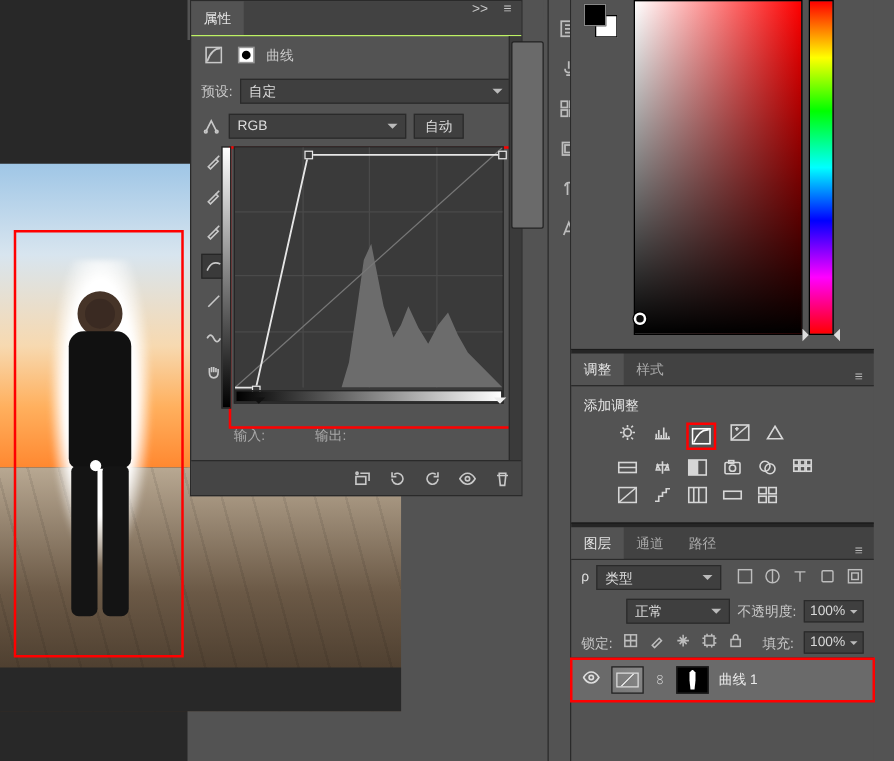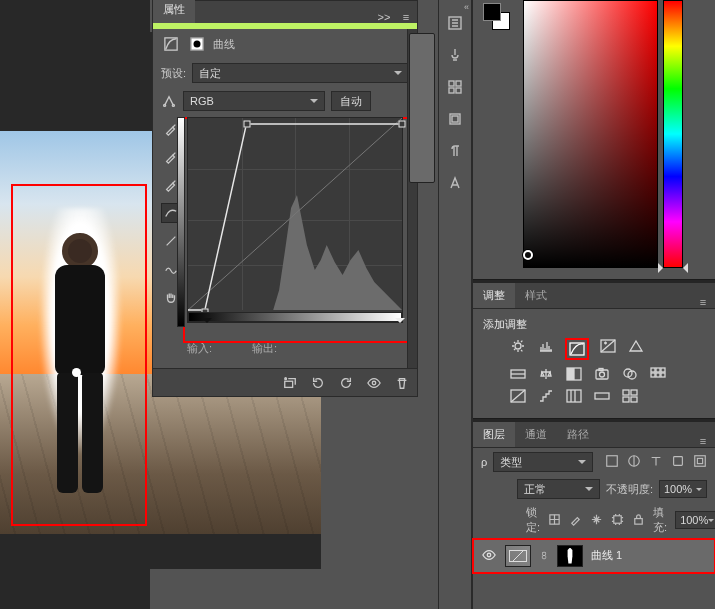--- a/index.html
+++ b/index.html
@@ -21,21 +21,21 @@
 .person .halo { position: absolute; inset: 0; background: radial-gradient(55% 60% at 50% 35%, #fff 50%, transparent 72%); filter: blur(2px); }
 .person .body { position: absolute; left: 27px; top: 25px; width: 50px; height: 280px; }
 .person .head { width: 36px; height: 36px; background: #3a2a22; border-radius: 50%; margin: 0 auto; border: 6px solid #463428; }
 .person .torso { width: 50px; height: 110px; background: #111; margin: -4px auto 0; border-radius: 12px 12px 8px 8px; }
 .person .legs { width: 46px; height: 120px; margin: -2px auto 0; display: flex; gap: 4px; }
 .person .leg { flex: 1; background: #141414; border-radius: 4px 4px 6px 6px; }
 .person .dot { position: absolute; left: 44px; top: 160px; width: 9px; height: 9px; border-radius: 50%; background: #fff; }
 
 
 .props-panel { position: absolute; left: 152px; top: 0; width: 266px; background: #535353; border: 1px solid #2a2a2a; }
-.props-head { height: 28px; background: #424242; display: flex; align-items: flex-end; border-bottom: 6px solid #bef264; }
+.props-head { height: 28px; background: #424242; display: flex; align-items: flex-start; border-bottom: 1px solid #bef264; }
 .tab-active { background: #535353; padding: 6px 10px; color: #e6e6e6; }
 .props-head .grow { flex: 1; }
 .props-head .ctl { width: 22px; text-align: center; color: #c8c8c8; }
 .props-sub { height: 30px; display: flex; align-items: center; gap: 6px; padding: 0 8px; }
 .row { display: flex; align-items: center; gap: 6px; padding: 4px 8px; }
 .select { flex: 1; height: 20px; background: #3f3f3f; border: 1px solid #2a2a2a; display: flex; align-items: center; padding: 0 6px; color: #ddd; position: relative; }
 .select::after { content: ""; position: absolute; right: 6px; top: 7px; border: 4px solid transparent; border-top-color: #bbb; }
 .btn { height: 20px; padding: 0 8px; background: #3f3f3f; border: 1px solid #2a2a2a; color: #ddd; display: inline-flex; align-items: center; }
 
 .curve-area { position: relative; margin: 2px 8px 8px 8px; }
@@ -65,21 +65,21 @@
 .props-scroll { position: absolute; right: 0; top: 28px; bottom: 28px; width: 10px; background: #3a3a3a; border-left: 1px solid #2a2a2a; }
 .props-scroll .thumb { position: absolute; left: 1px; right: 1px; top: 4px; height: 150px; background: #6a6a6a; border-radius: 2px; }
 
 
 .vtoolbar { position: absolute; left: 438px; top: 0; width: 34px; bottom: 0; background: #535353; border-left: 1px solid #2a2a2a; border-right: 1px solid #2a2a2a; display: flex; flex-direction: column; align-items: center; gap: 10px; padding-top: 12px; }
 .vtoolbar .vtool { width: 22px; height: 22px; display: flex; align-items: center; justify-content: center; }
 .vtoolbar svg { width: 16px; height: 16px; fill: none; stroke: #bdbdbd; stroke-width: 1.4; }
 .vtoolbar .arrow { position: absolute; top: 2px; right: 2px; font-size: 9px; color: #bbb; }
 
 
-.rightcol { position: absolute; right: 0; top: 0; width: 243px; height: 609px; background: #535353; border-left: 1px solid #2a2a2a; display: flex; flex-direction: column; }
+.rightcol { position: absolute; right: 16px; top: 0; width: 243px; height: 609px; background: #535353; border-left: 1px solid #2a2a2a; display: flex; flex-direction: column; }
 .color-panel { height: 279px; position: relative; background: #535353; }
 .swatch-pair { position: absolute; left: 10px; top: 3px; width: 30px; height: 30px; }
 .swatch-pair .bg { position: absolute; left: 9px; top: 9px; width: 18px; height: 18px; background: #fff; border: 1px solid #000; }
 .swatch-pair .fg { position: absolute; left: 0; top: 0; width: 18px; height: 18px; background: #000; border: 1px solid #888; }
 .picker { position: absolute; left: 50px; top: 0; width: 160px; height: 270px; }
 .picker .main { position: absolute; left: 0; top: 0; width: 135px; height: 268px; background: linear-gradient(to top, #000, transparent), linear-gradient(to right, #fff, #f00); border: 1px solid #000; }
 .picker .dot { position: absolute; left: 5px; top: 255px; width: 10px; height: 10px; border: 2px solid #fff; border-radius: 50%; box-shadow: 0 0 0 1px #000; transform: translate(-50%, -50%); }
 .picker .hue { position: absolute; right: 0; top: 0; width: 20px; height: 268px; background: linear-gradient(to bottom, #f00 0%, #ff0 17%, #0f0 33%, #0ff 50%, #00f 66%, #f0f 83%, #f00 100%); border: 1px solid #000; }
 .picker .hue::after { content: ""; position: absolute; left: -4px; right: -4px; top: 264px; height: 0; border-top: 4px solid transparent; border-bottom: 4px solid transparent; }
 .picker .hue .tri-l { position: absolute; left: -6px; top: 262px; border: 5px solid transparent; border-left-color: #ddd; }
@@ -103,21 +103,21 @@
 .layers-body { padding: 0; display: flex; flex-direction: column; }
 .lay-row { display: flex; align-items: center; gap: 6px; padding: 4px 8px; }
 .sel-kind { width: 70px; }
 .lay-icons { display: flex; gap: 8px; margin-left: 6px; }
 .lay-icons svg { width: 14px; height: 14px; fill: none; stroke: #bdbdbd; stroke-width: 1.3; }
 .lay-row2 { display: flex; align-items: center; gap: 6px; padding: 3px 8px; margin-left: 36px; }
 .sel-blend { width: 88px; }
 .lbl { color: #c8c8c8; }
 .pct { width: 48px; height: 18px; background: #3f3f3f; border: 1px solid #2a2a2a; color: #d9d9d9; display: inline-flex; align-items: center; padding: 0 4px; }
 .pct::after { content: ""; margin-left: auto; border: 3px solid transparent; border-top-color: #bbb; position: relative; top: 2px; }
-.lock-row { display: flex; align-items: center; gap: 8px; padding: 3px 8px; color: #c8c8c8; margin-left: 45px; }
+.lock-row { display: flex; align-items: center; gap: 8px; padding: 3px 8px; color: #c8c8c8; }
 .lock-row svg { width: 13px; height: 13px; fill: none; stroke: #bdbdbd; stroke-width: 1.3; }
 
 .layer-list { border-top: 1px solid #2a2a2a; }
 .layer-item { display: flex; align-items: center; gap: 8px; height: 34px; padding: 0 8px; border-bottom: 1px solid #3a3a3a; }
 .layer-item.sel { background: #6a6a6a; }
 .layer-item.redbox { outline: 2px solid #f00; outline-offset: -1px; }
 .eye { width: 16px; text-align: center; }
 .eye svg { width: 14px; height: 14px; fill: none; stroke: #ddd; stroke-width: 1.5; }
 .thumb { width: 26px; height: 22px; border: 1px solid #222; background: #888; position: relative; }
 .thumb.curves { background: linear-gradient(45deg, #777, #888); }

